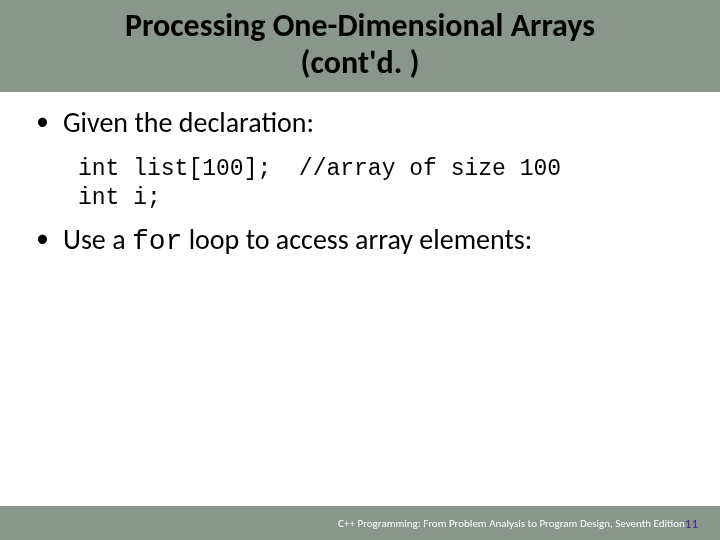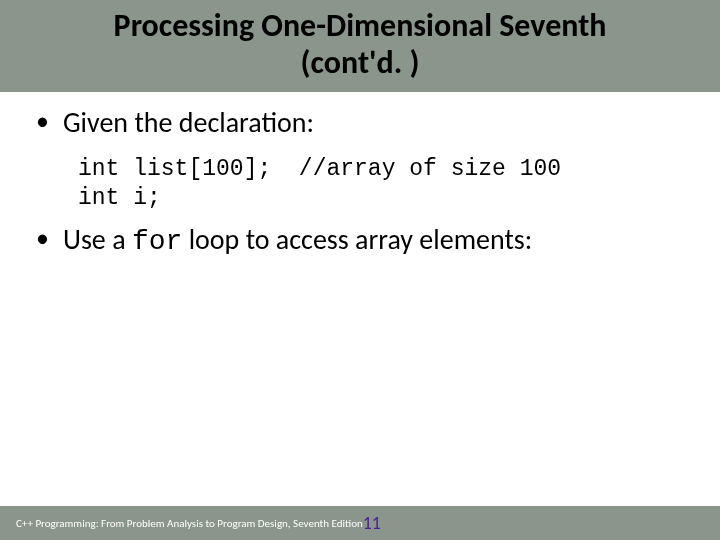--- a/index.html
+++ b/index.html
@@ -56,38 +56,38 @@
   }
   .footer {
     position: absolute;
     bottom: 0;
     left: 0;
     width: 100%;
     height: 34px;
     background: #8a968c;
     display: flex;
     align-items: center;
-    justify-content: flex-start;
+    justify-content: flex-end;
     padding: 0 22px 0 16px;
   }
   .footer-text {
     color: #ffffff;
     font-size: 11px;
   }
   .page-num {
     color: #4c1d95;
-    font-size: 18px;
+    font-size: 13px;
   }
 </style>
 </head>
 <body>
 
 <div class="title-bar">
   <h1>
-    <span>Processing One-Dimensional Seventh</span><br>
+    <span>Processing One-Dimensional Arrays</span><br>
     <span>(cont'd. )</span>
   </h1>
 </div>
 
 <div class="content">
 
   <div class="bullet-line">
     <span class="bullet">•</span>
     <span class="bullet-text">Given the declaration:</span>
   </div>

